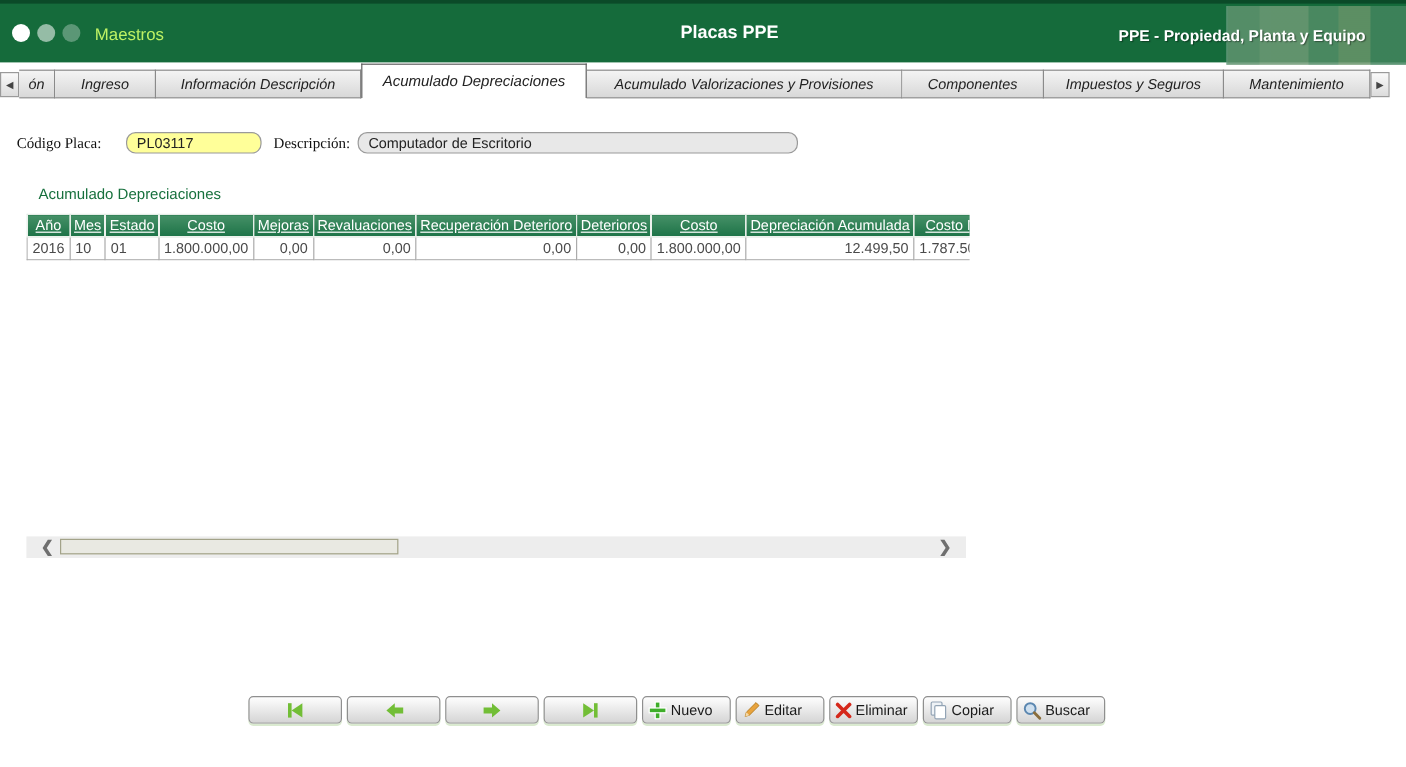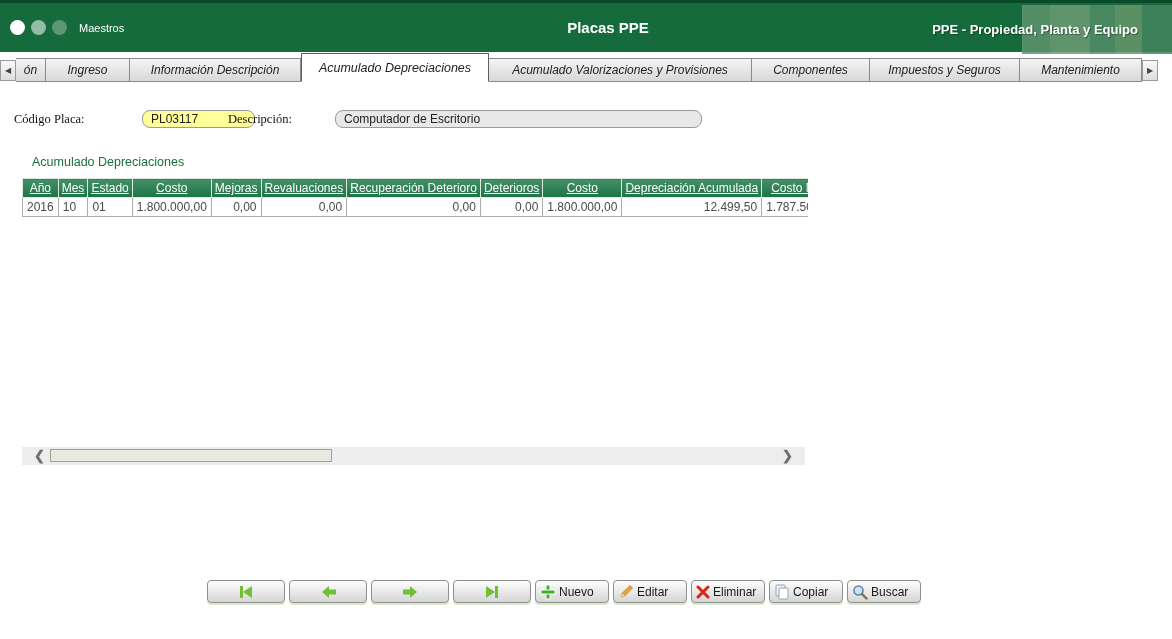--- a/index.html
+++ b/index.html
@@ -8,21 +8,21 @@
   #app { position: relative; width: 1172px; height: 639px; background:#fff; overflow: hidden; }
 
   
   .header { position:absolute; top:0; left:0; width:1172px; height:52px;
     background:#156b3b; border-top:3px solid #0b4a28; display:flex; align-items:center; }
   .win-dots { display:flex; gap:6px; margin-left:10px; }
   .dot { width:15px; height:15px; border-radius:50%; }
   .dot1 { background:#ffffff; }
   .dot2 { background:rgba(255,255,255,.55); }
   .dot3 { background:rgba(255,255,255,.3); }
-  .app-title { color:#ffffff; font-size:11px; margin-left:12px; }
+  .app-title { color:#bef264; font-size:14px; margin-left:12px; }
   .page-title { position:absolute; left:0; right:0; text-align:center; color:#fff;
     font-size:15px; font-weight:bold; pointer-events:none;padding-left:44px; }
   .header-right { position:absolute; right:0; top:0; height:52px; display:flex; align-items:center; }
   .header-subtitle { color:#fff; font-size:13px; font-weight:bold; text-shadow:1px 1px 1px rgba(0,0,0,.4);
     position:relative; z-index:2; margin-right:4px; white-space:nowrap; }
   .header-photo { width:150px; height:49px; margin-left:-120px; opacity:.85; z-index:1;
     background:
       linear-gradient(rgba(21,107,59,.55), rgba(21,107,59,.55)),
       linear-gradient(90deg,#b9c4ae 0 18%, #dcd6bf 18% 45%, #9fb89f 45% 62%, #cfc9a8 62% 80%, #7da58c 80% 100%);
     border-left:1px solid rgba(255,255,255,.2); }
@@ -36,21 +36,21 @@
   .tab { height:24px; background:linear-gradient(#f4f4f4,#d8d8d8); border:1px solid #8a8a8a;
     border-left-width:0; display:flex; align-items:center; justify-content:center;
     font-size:12px; color:#222; white-space:nowrap; overflow:hidden; cursor:pointer;font-style:italic; }
   .tab:first-of-type { border-left-width:1px; }
   .tab.active { height:29px; background:#fff; border:1px solid #5f5f5f; border-bottom-color:#fff;
     z-index:3; font-size:12.5px; }
 
   
   .form-label { position:absolute; font-size:12.5px; color:#111;font-family:Liberation Serif, serif; }
   .field { position:absolute; height:18px; border:1px solid #9a9a9a; border-radius:8px;
-    font-family:"Liberation Sans",sans-serif; font-size:12px; color:#222; padding:0 8px; outline:none;margin-left:37px; }
+    font-family:"Liberation Sans",sans-serif; font-size:12px; color:#222; padding:0 8px; outline:none; }
   .field-yellow { background:#ffff99; }
   .field-gray { background:#e8e8e8; }
 
   
   .section-title { position:absolute; left:32px; top:155px; font-size:12.5px; color:#17703d; }
   .grid-wrap { position:absolute; left:22px; top:178px; width:786px; overflow:hidden; }
   table.grid { border-collapse:collapse; table-layout:fixed; }
   table.grid th { background:linear-gradient(#459067,#1d7347); color:#fff; font-size:12px;
     font-weight:normal; text-decoration:underline; text-align:center; padding:2px 3px;
     border:1px solid #dfe9e2; white-space:nowrap; overflow:hidden; }

